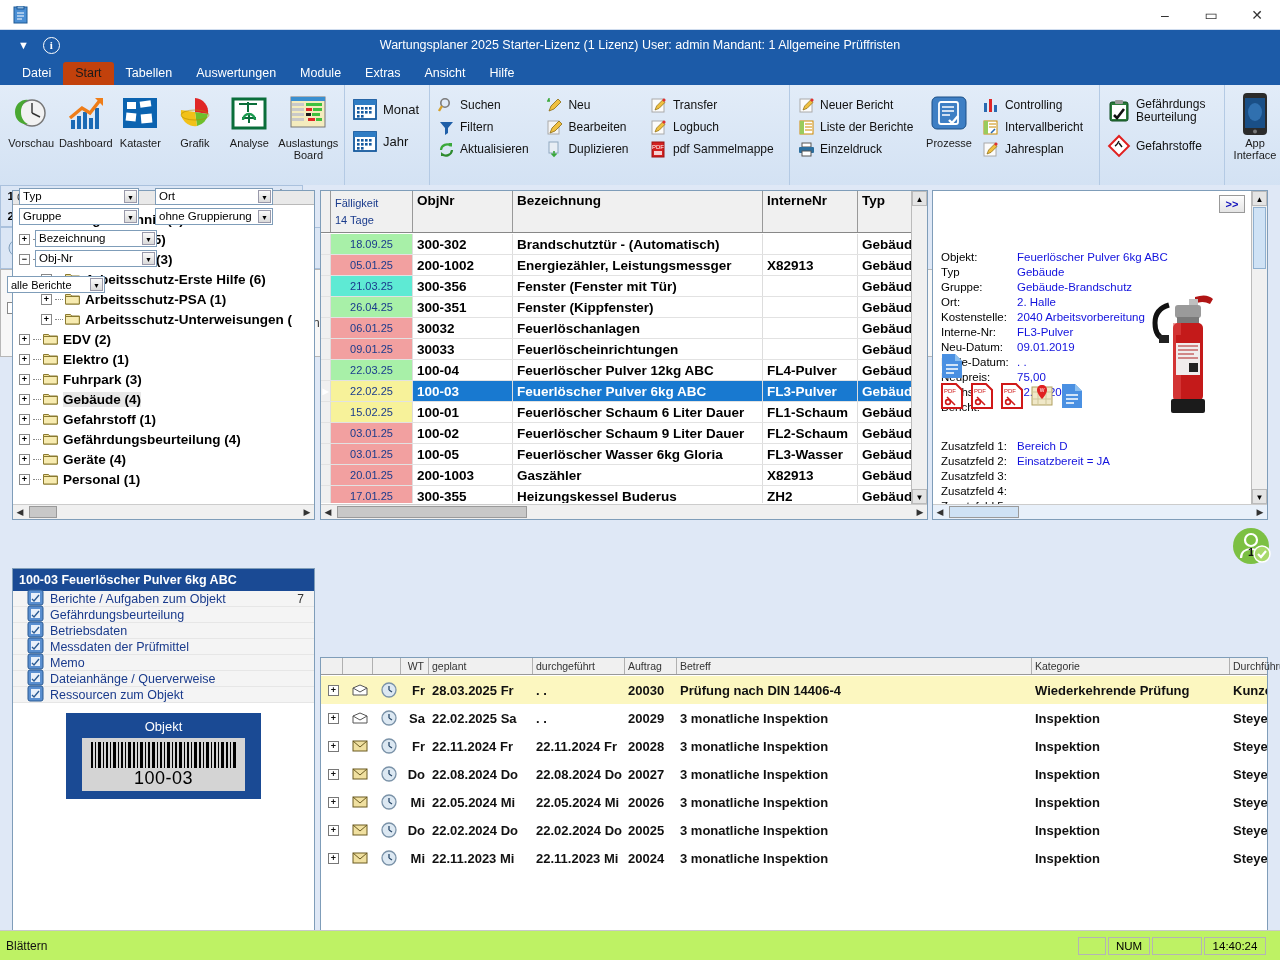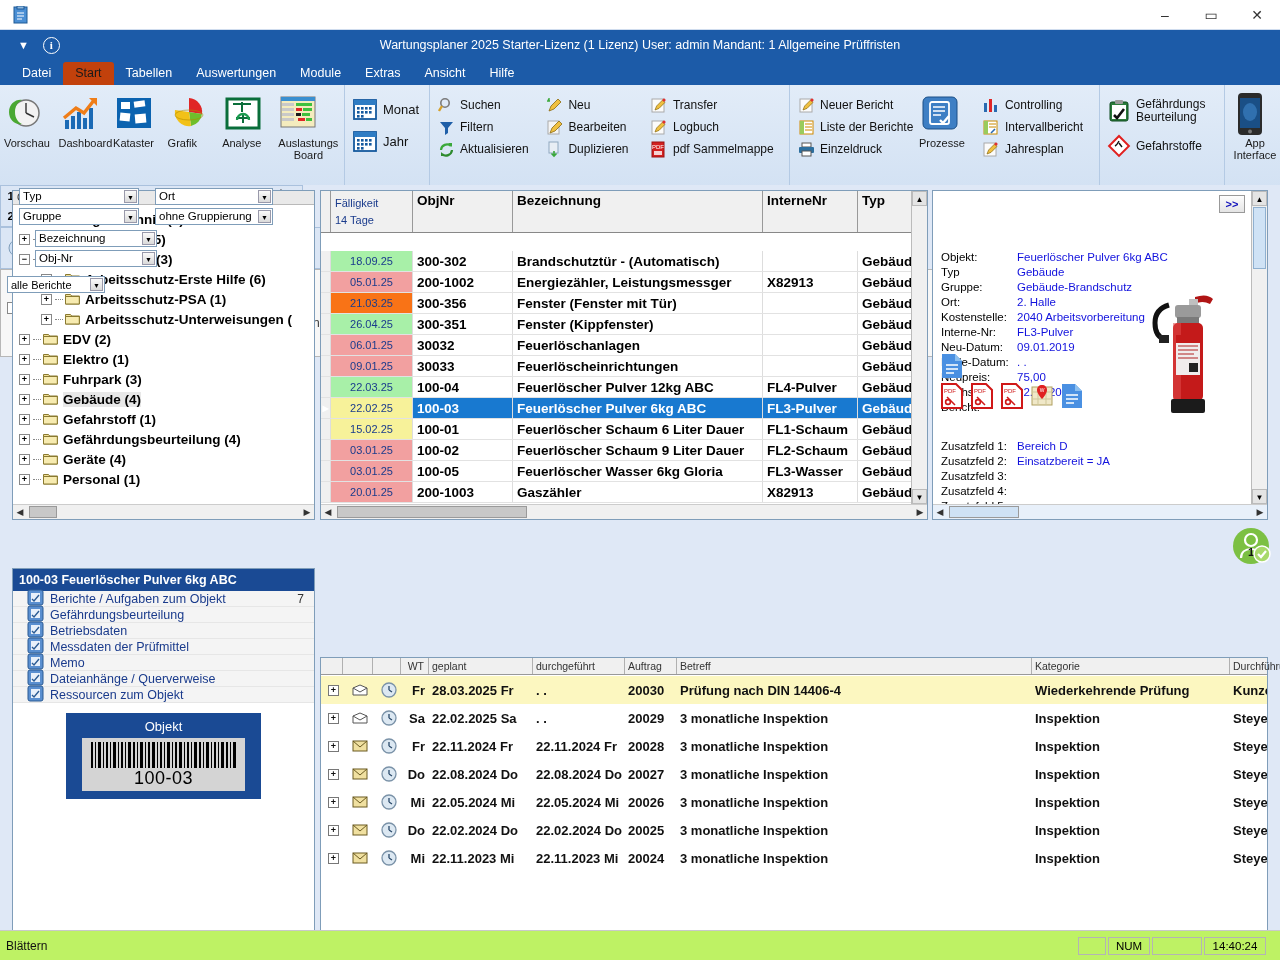--- a/index.html
+++ b/index.html
@@ -26,21 +26,21 @@
   .mtab { padding:4px 12px 5px; color:#fff; font-size:12.5px; }
   .mtab.active { background:#c2410c; color:#1a1a1a; border-radius:3px 3px 0 0; }
 
   
   .ribbon { height:130px; background:linear-gradient(#e2ecf8,#cfdff2); border-bottom:1px solid #9ab6d8; display:flex; }
   .rgroup { display:flex; flex-direction:column; border-right:1px solid #b4cae4; height:100%; }
   .rgroup-inner { flex:1; display:flex; align-items:flex-start; padding:4px 4px 0; }
   .rgroup-title { height:16px; font-size:11px; text-align:center; color:#214b7b; position:relative; padding-top:1px;
                   background:linear-gradient(#cfe0f3,#bdd4ec); border-top:1px solid #b8cde6;}
   .rgroup-title .dlg { position:absolute; right:4px; top:2px; width:9px; height:9px; border:1px solid #7f9dbf; font-size:7px; line-height:7px; color:#3b6ea5;}
-  .bigbtn { width:62px; display:flex; flex-direction:column; align-items:flex-start; padding-top:4px; }
+  .bigbtn { width:62px; display:flex; flex-direction:column; align-items:center; padding-top:4px; }
   .bigbtn .ic { width:42px; height:42px; display:flex; align-items:center; justify-content:center; }
   .bigbtn .lbl { font-size:11px; text-align:center; line-height:11.5px; margin-top:3px; color:#1a1a1a; }
   .col3 { display:flex; flex-direction:column; justify-content:flex-start; padding-top:5px; }
   .smallbtn { display:flex; align-items:center; height:22px; padding:0 6px 0 2px; font-size:12px; color:#111; white-space:nowrap;}
   .smallbtn .ic { width:20px; height:18px; display:flex; align-items:center; justify-content:center; margin-right:4px; flex:0 0 20px;}
 
   
   .main { position:absolute; top:185px; left:0; right:0; bottom:30px; background:#dfe8f6; }
 
   .panel { position:absolute; background:#fff; border:1px solid #7f9db9; }
@@ -700,40 +700,40 @@
       <div class="c c-bez">
           <span>Bezeichnung</span>
         </div>
       <div class="c c-int">
           <span>InterneNr</span>
         </div>
       <div class="c c-typ">
           <span>Typ</span>
         </div>
     </div>
-    <div id="gridrows" style="position:absolute;top:43px;left:0;right:16px;bottom:16px;overflow:hidden;margin-top:17px;">
+    <div id="gridrows" style="position:absolute;top:43px;left:0;right:16px;bottom:16px;overflow:hidden;">
         <div class="g-row">
           <div class="c c-marker"></div>
           <div class="c c-due" style="background: rgb(168, 240, 168);">18.09.25</div>
           <div class="c c-obj">300-302</div>
           <div class="c c-bez">Brandschutztür - (Automatisch)</div>
           <div class="c c-int"></div>
           <div class="c c-typ">Gebäud</div>
         </div>
         <div class="g-row">
           <div class="c c-marker"></div>
           <div class="c c-due" style="background: rgb(242, 160, 160);">05.01.25</div>
           <div class="c c-obj">200-1002</div>
           <div class="c c-bez">Energiezähler, Leistungsmessger</div>
           <div class="c c-int">X82913</div>
           <div class="c c-typ">Gebäud</div>
         </div>
         <div class="g-row">
           <div class="c c-marker"></div>
-          <div class="c c-due" style="background: #f97316;">21.03.25</div>
+          <div class="c c-due" style="background: #5eead4;">21.03.25</div>
           <div class="c c-obj">300-356</div>
           <div class="c c-bez">Fenster  (Fenster mit Tür)</div>
           <div class="c c-int"></div>
           <div class="c c-typ">Gebäud</div>
         </div>
         <div class="g-row">
           <div class="c c-marker"></div>
           <div class="c c-due" style="background: rgb(168, 240, 168);">26.04.25</div>
           <div class="c c-obj">300-351</div>
           <div class="c c-bez">Fenster  (Kippfenster)</div>

